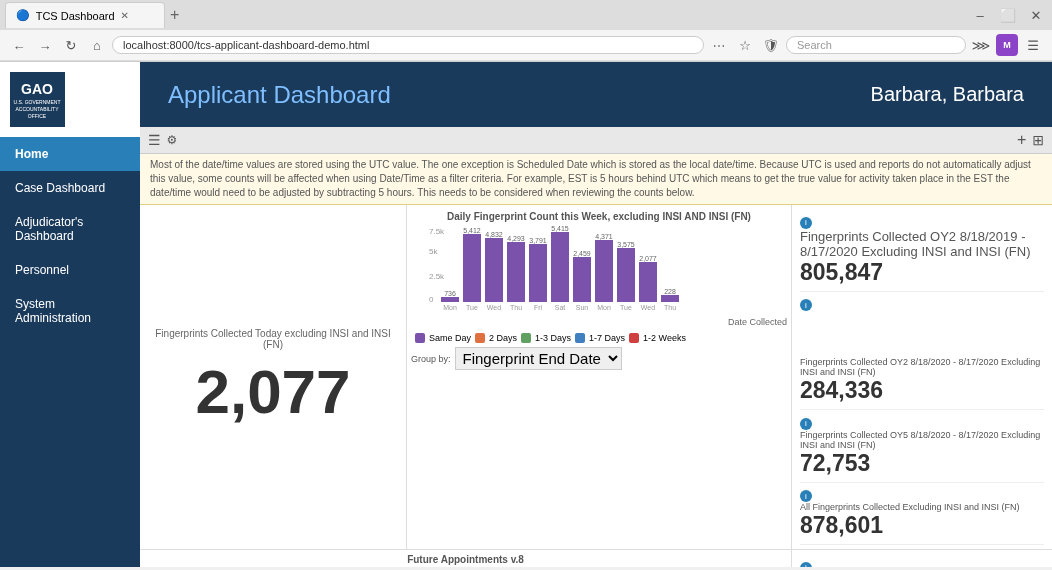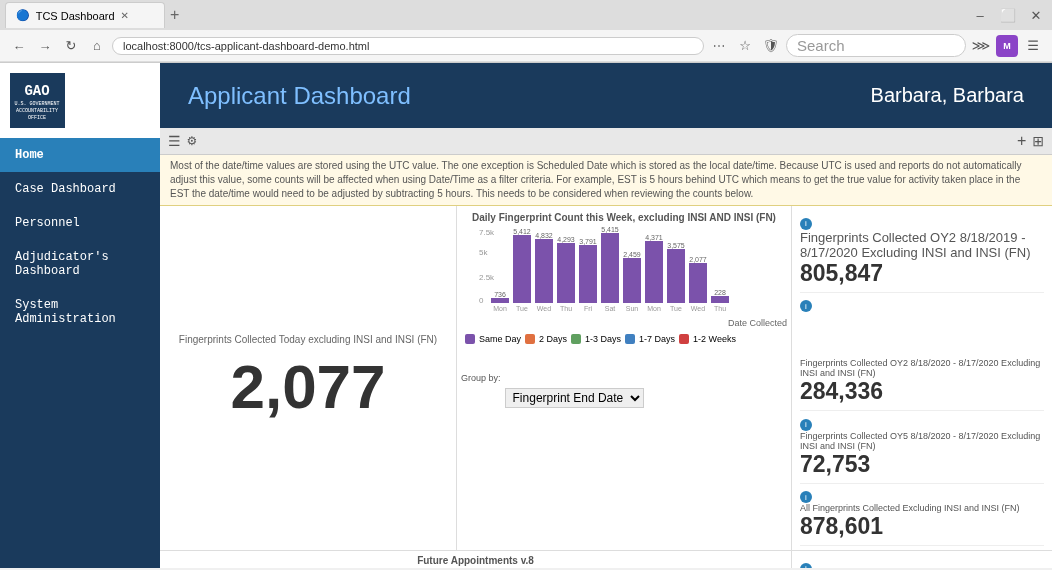--- a/index.html
+++ b/index.html
@@ -7,28 +7,28 @@
 
     
     .browser-chrome { background: #e8e8e8; border-bottom: 1px solid #ccc; }
     .tab-bar { display: flex; align-items: center; height: 30px; background: #ddd; padding: 0 5px; }
     .tab { display: flex; align-items: center; background: #f5f5f5; border: 1px solid #ccc; border-bottom: none; border-radius: 4px 4px 0 0; padding: 0 10px; height: 26px; font-size: 11px; gap: 6px; min-width: 160px; }
     .tab-close { cursor: pointer; color: #666; font-size: 10px; }
     .tab-add { background: none; border: none; cursor: pointer; font-size: 16px; color: #666; padding: 0 5px; }
     .browser-controls { display: flex; align-items: center; gap: 4px; padding: 4px 8px; background: #f5f5f5; border-bottom: 1px solid #ddd; }
     .ctrl-btn { background: none; border: none; cursor: pointer; color: #555; font-size: 13px; width: 22px; height: 22px; display: flex; align-items: center; justify-content: center; border-radius: 50%; }
     .address-bar { flex: 1; background: white; border: 1px solid #ccc; border-radius: 12px; padding: 2px 10px; font-size: 11px; color: #333; display: flex; align-items: center; }
-    .search-bar { background: white; border: 1px solid #ccc; border-radius: 12px; padding: 2px 10px; font-size: 15px; color: #999; width: 180px; }
+    .search-bar { background: white; border: 1px solid #ccc; border-radius: 12px; padding: 2px 10px; font-size: 11px; color: #999; width: 180px; }
     .ext-btn { width: 22px; height: 22px; background: #8b44c7; border-radius: 4px; display: flex; align-items: center; justify-content: center; color: white; font-size: 9px; font-weight: bold; cursor: pointer; }
 
     
     .app-container { display: flex; height: 505px; }
 
     
-    .sidebar { width: 160px; background: #1a3a5c; flex-shrink: 0; display: flex; flex-direction: column; font-family: Liberation Mono, monospace; }
+    .sidebar { width: 140px; background: #1a3a5c; flex-shrink: 0; display: flex; flex-direction: column; }
     .logo-area { padding: 10px; background: white; display: flex; align-items: center; gap: 8px; }
     .nav-item { padding: 10px 15px; color: white; cursor: pointer; font-size: 12px; font-weight: 500; }
     .nav-item.active { background: #2980b9; }
     .nav-item.home { background: #2980b9; font-weight: bold; }
 
     
     .header { background: #1a3a5c; color: white; padding: 15px 28px; display: flex; align-items: center; justify-content: space-between; height: 65px; }
     .header-title { font-size: 24px; color: #7fbfff; font-weight: normal; }
     .welcome-text { font-size: 20px; color: white; }
     .content-header { background: #e8e8e8; padding: 4px 8px; display: flex; align-items: center; gap: 6px; border-bottom: 1px solid #ccc; }
@@ -101,24 +101,24 @@
       </svg>
     </div>
 
     <div class="nav-item home active">
       <span>Home</span>
     </div>
     <div class="nav-item">
       <span>Case Dashboard</span>
     </div>
     <div class="nav-item">
+      <span>Adjudicator's Dashboard</span>
+    </div>
+    <div class="nav-item">
       <span>Personnel</span>
-    </div>
-    <div class="nav-item">
-      <span>Adjudicator's Dashboard</span>
     </div>
     <div class="nav-item">
       <span>System Administration</span>
     </div>
   </div>
 
   <div style="flex:1; display:flex; flex-direction:column; overflow:hidden;">
 
     <div class="header">
       <h1 class="header-title">Applicant Dashboard</h1>
@@ -133,21 +133,21 @@
     </div>
 
     <div class="notice-bar">
       <span>Most of the date/time values are stored using the UTC value.  The one exception is Scheduled Date which is stored as the local date/time.  Because UTC is used and reports do not automatically adjust this value, some counts will be affected when using Date/Time as a filter criteria.  For example, EST is 5 hours behind UTC which means to get the true value for activity taken place in the EST the date/time would need to be adjusted by subtracting 5 hours.  This needs to be considered when reviewing the counts below.</span>
     </div>
 
     <div style="flex:1; overflow-y:auto; background:white;">
 
       <div style="display:flex; border-bottom:1px solid #ddd;">
 
-        <div style="width:297px; border-right:1px solid #ddd; display:flex; flex-direction:column; align-items:center; justify-content:center; padding:8px;">
+        <div style="width:267px; border-right:1px solid #ddd; display:flex; flex-direction:column; align-items:center; justify-content:center; padding:8px;">
           <div style="font-size:10px; color:#666; text-align:center; margin-bottom:6px;">Fingerprints Collected Today excluding INSI and INSI (FN)</div>
           <div style="font-size:62px; font-weight:bold; color:#333;">2,077</div>
         </div>
 
         <div style="flex:1; border-right:1px solid #ddd; padding:6px 4px;">
           <div style="font-size:10px; color:#555; text-align:center; font-weight:bold; margin-bottom:2px;">Daily Fingerprint Count this Week, excluding INSI AND INSI (FN)</div>
           <div style="position:relative; width:100%;">
             <svg width="280" height="90">
 
               <text x="18" y="10" font-size="8" fill="#999">7.5k</text>
@@ -219,21 +219,21 @@
               <div class="legend-dot" style="background:#4080c0;"></div>
               <span>1-7 Days</span>
             </div>
             <div class="legend-item">
               <div class="legend-dot" style="background:#d04040;"></div>
               <span>1-2 Weeks</span>
             </div>
           </div>
           <div style="font-size:9px; color:#555; display:flex; align-items:center; gap:4px;">
             <span>Group by:</span>
-            <select style="font-size:12px; border:1px solid #ccc; padding:1px 3px;margin-top:40px;">
+            <select style="font-size:15px; border:1px solid #ccc; padding:1px 3px;">
               <option>Fingerprint End Date</option>
             </select>
           </div>
         </div>
 
         <div class="right-panel">
           <div class="right-stat">
             <span class="info-icon">i</span>
             <div style="font-size:13px; color:#555;">Fingerprints Collected OY2 8/18/2019 - 8/17/2020 Excluding INSI and INSI (FN)</div>
             <div class="right-stat-value">805,847</div>

